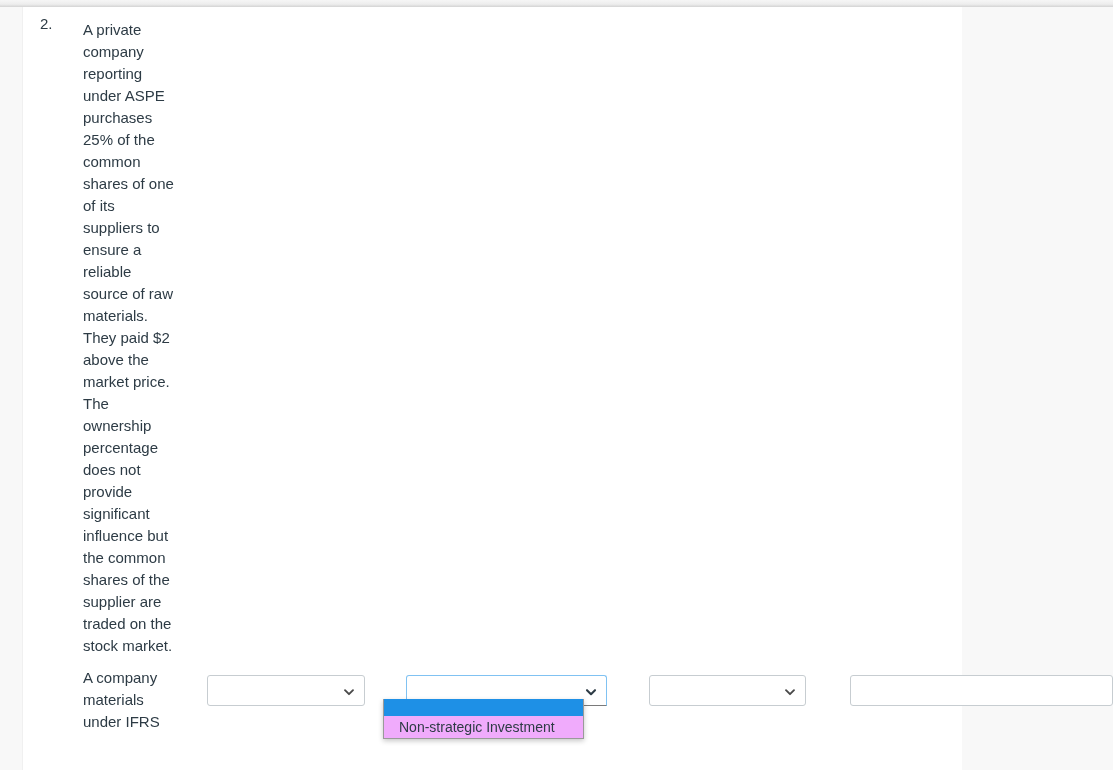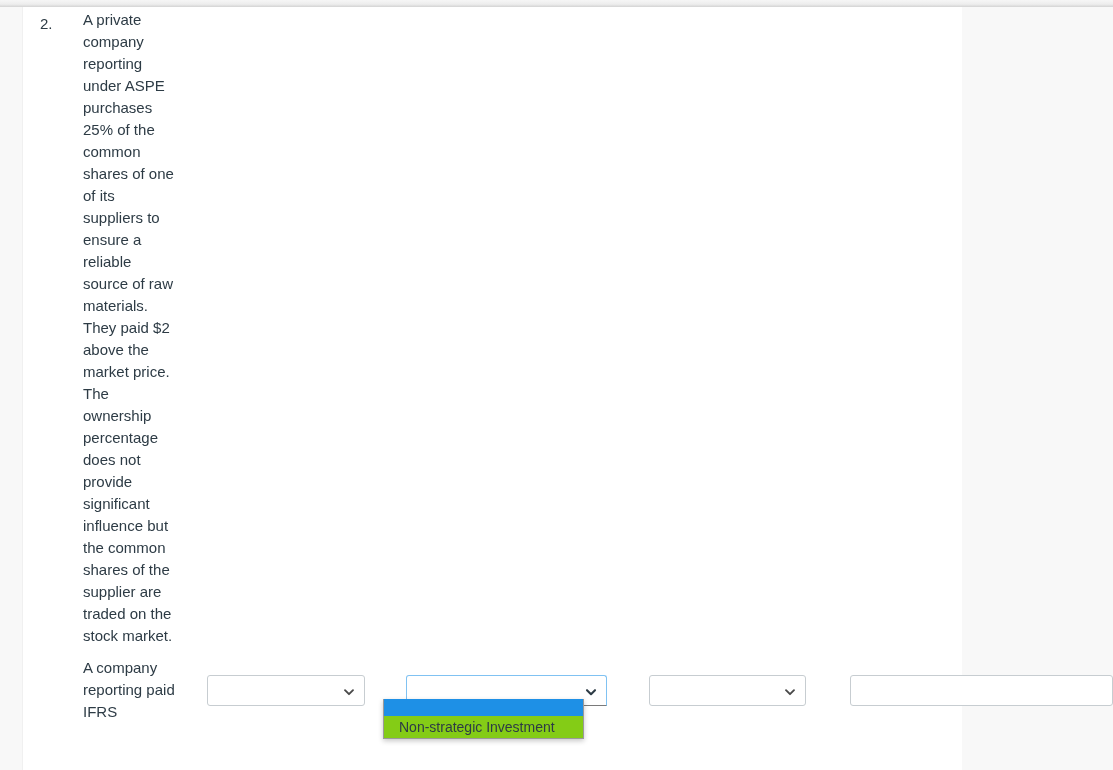--- a/index.html
+++ b/index.html
@@ -86,21 +86,21 @@
     text-align: left;
     font-size: 15px;
     line-height: 22px;
     color: #2d3b45;
     font-family: "Liberation Sans", sans-serif;
   }
 
   .q-textcol {
     position: absolute;
     left: 60px;
-    top: 2px;
+    top: 12px;
     width: 92px;
     font-size: 15px;
     line-height: 22px;
     color: #2d3b45;
     font-family: "Liberation Sans", sans-serif;
   }
   .q-textcol p {
     margin: 0 0 10px 0;
     padding: 0;
   }
@@ -210,21 +210,21 @@
     overflow: hidden;
   }
   #dropdown-list li.blank-option {
     background: #1e90e6;
     color: #ffffff;
     height: 17px;
     padding-top: 0;
     padding-bottom: 0;
   }
   #dropdown-list li.dd-item {
-    background: #84cc16;
+    background: #f0abfc;
     padding-top: 2px;
     padding-bottom: 2px;
   }
 </style>
 </head>
 <body>
 
 <div id="page-root">
 
   <div id="top-band"></div>
@@ -234,21 +234,21 @@
   <div id="sheet-left-rule"></div>
 
   <div id="content-sheet">
 
     <div class="question-row">
 
       <div class="q-marker">2.</div>
 
       <div class="q-textcol">
         <p>A private company reporting under ASPE purchases 25% of the common shares of one of its suppliers to ensure a reliable source of raw materials. They paid $2 above the market price. The ownership percentage does not provide significant influence but the common shares of the supplier are traded on the stock market.</p>
-        <p>A company reporting paid IFRS</p>
+        <p>A company materials under IFRS</p>
       </div>
 
     </div>
 
     <div id="answer-row">
 
       <div id="select-1" class="ctl select-box">
         <span class="sel-value"></span>
         <span class="chev">
           <svg width="12" height="12" viewBox="0 0 12 12" aria-hidden="true">

